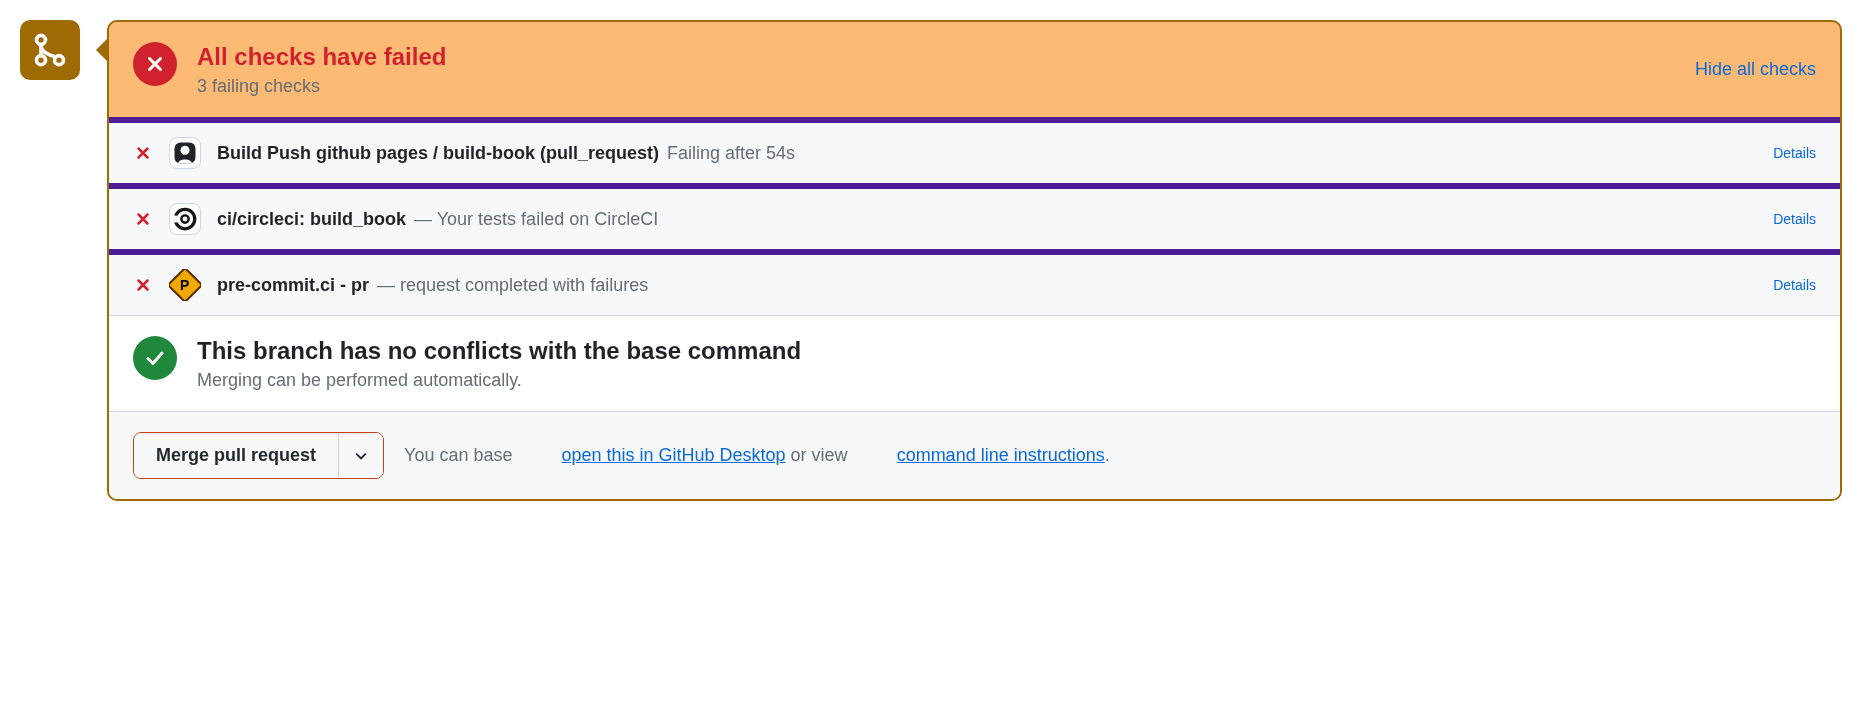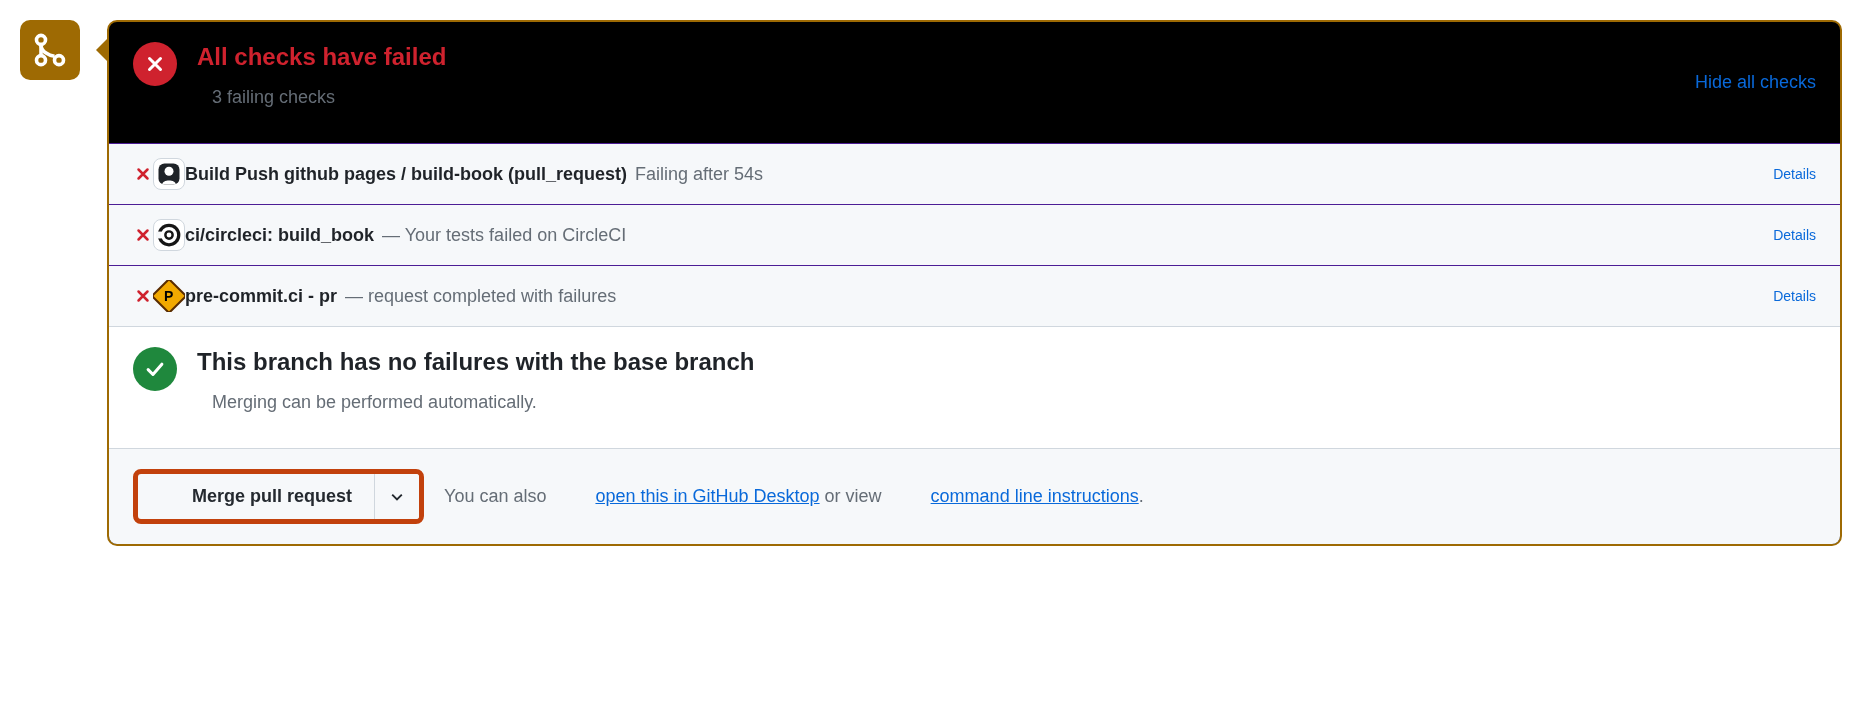--- a/index.html
+++ b/index.html
@@ -37,21 +37,21 @@
     margin-top: 18px;
     margin-left: 16px;
     position: relative;
     z-index: 2;
   }
   .panel {
     flex: 1;
     border: 2px solid #9e6a03;
     border-radius: 10px;
     margin-left: -1px;
-    background: #000000;
+    background: #fdba74;
     overflow: hidden;
   }
   .section-header {
     display: flex;
     align-items: flex-start;
     padding: 20px 24px;
     gap: 20px;
   }
   .status-circle {
     width: 44px; height: 44px;
@@ -69,36 +69,36 @@
     font-size: 24px;
     font-weight: 600;
     margin: 0 0 4px 0;
     line-height: 1.25;
   }
   .header-title.failed { color: #cf222e; }
   .header-title.ok { color: #1f2328; }
   .header-sub {
     color: #656d76;
     font-size: 18px;
-    margin: 15px;
+    margin: 0;
   }
   .hide-link {
     color: #0969da;
     font-size: 18px;
     cursor: pointer;
     align-self: center;
   }
   .check-list { }
   .check-row {
     display: flex;
     align-items: center;
     padding: 14px 24px;
-    gap: 0;
+    gap: 16px;
     background: #f6f8fa;
-    border-top: 1px solid #4c1d95;
+    border-top: 6px solid #4c1d95;
     font-size: 18px;
   }
   .check-x {
     color: #cf222e;
     flex-shrink: 0;
     width: 20px; height: 20px;
     display:flex;align-items:center;justify-content:center;
   }
   .check-x svg { width: 18px; height: 18px; }
   .check-avatar {
@@ -135,25 +135,24 @@
     border-top: 1px solid #d0d7de;
     background: #f6f8fa;
     padding: 20px 24px;
     display: flex;
     align-items: center;
     gap: 20px;
     font-size: 18px;
   }
   .btn-group {
     display: inline-flex;
-    border: 5px solid #c2410c;
+    border: 1px solid #c2410c;
     border-radius: 8px;
     overflow: hidden;
     background: #f6f8fa;
-    padding-left: 32px;
   }
   .btn {
     padding: 12px 22px;
     background: #f6f8fa;
     border: none;
     font-size: 18px;
     font-weight: 600;
     color: #24292f;
     cursor: pointer;
     font-family: inherit;
@@ -271,34 +270,34 @@
     </div>
 
     <div class="merge-section">
       <div class="section-header">
         <div class="status-circle green">
           <svg viewBox="0 0 16 16" fill="none" stroke="#ffffff" stroke-width="2.2" stroke-linecap="round" stroke-linejoin="round">
             <path d="M3 8.5 L6.5 12 L13 4.5"></path>
           </svg>
         </div>
         <div class="header-text">
-          <h3 class="header-title ok">This branch has no failures with the base branch</h3>
+          <h3 class="header-title ok">This branch has no conflicts with the base command</h3>
           <p class="header-sub">Merging can be performed automatically.</p>
         </div>
       </div>
     </div>
 
     <div class="footer">
       <div class="btn-group">
         <button class="btn">Merge pull request</button>
         <div class="btn-caret">
           <svg viewBox="0 0 10 6">
               <path d="M1 1 L5 5 L9 1" fill="none" stroke="#24292f" stroke-width="1.6"></path>
             </svg>
         </div>
       </div>
       <span class="footer-text">
-        <span>You can also </span><a>open this in GitHub Desktop</a><span> or view </span><a>command line instructions</a><span>.</span>
+        <span>You can base </span><a>open this in GitHub Desktop</a><span> or view </span><a>command line instructions</a><span>.</span>
       </span>
     </div>
 
   </div>
 </div>
 
 </body></html>

